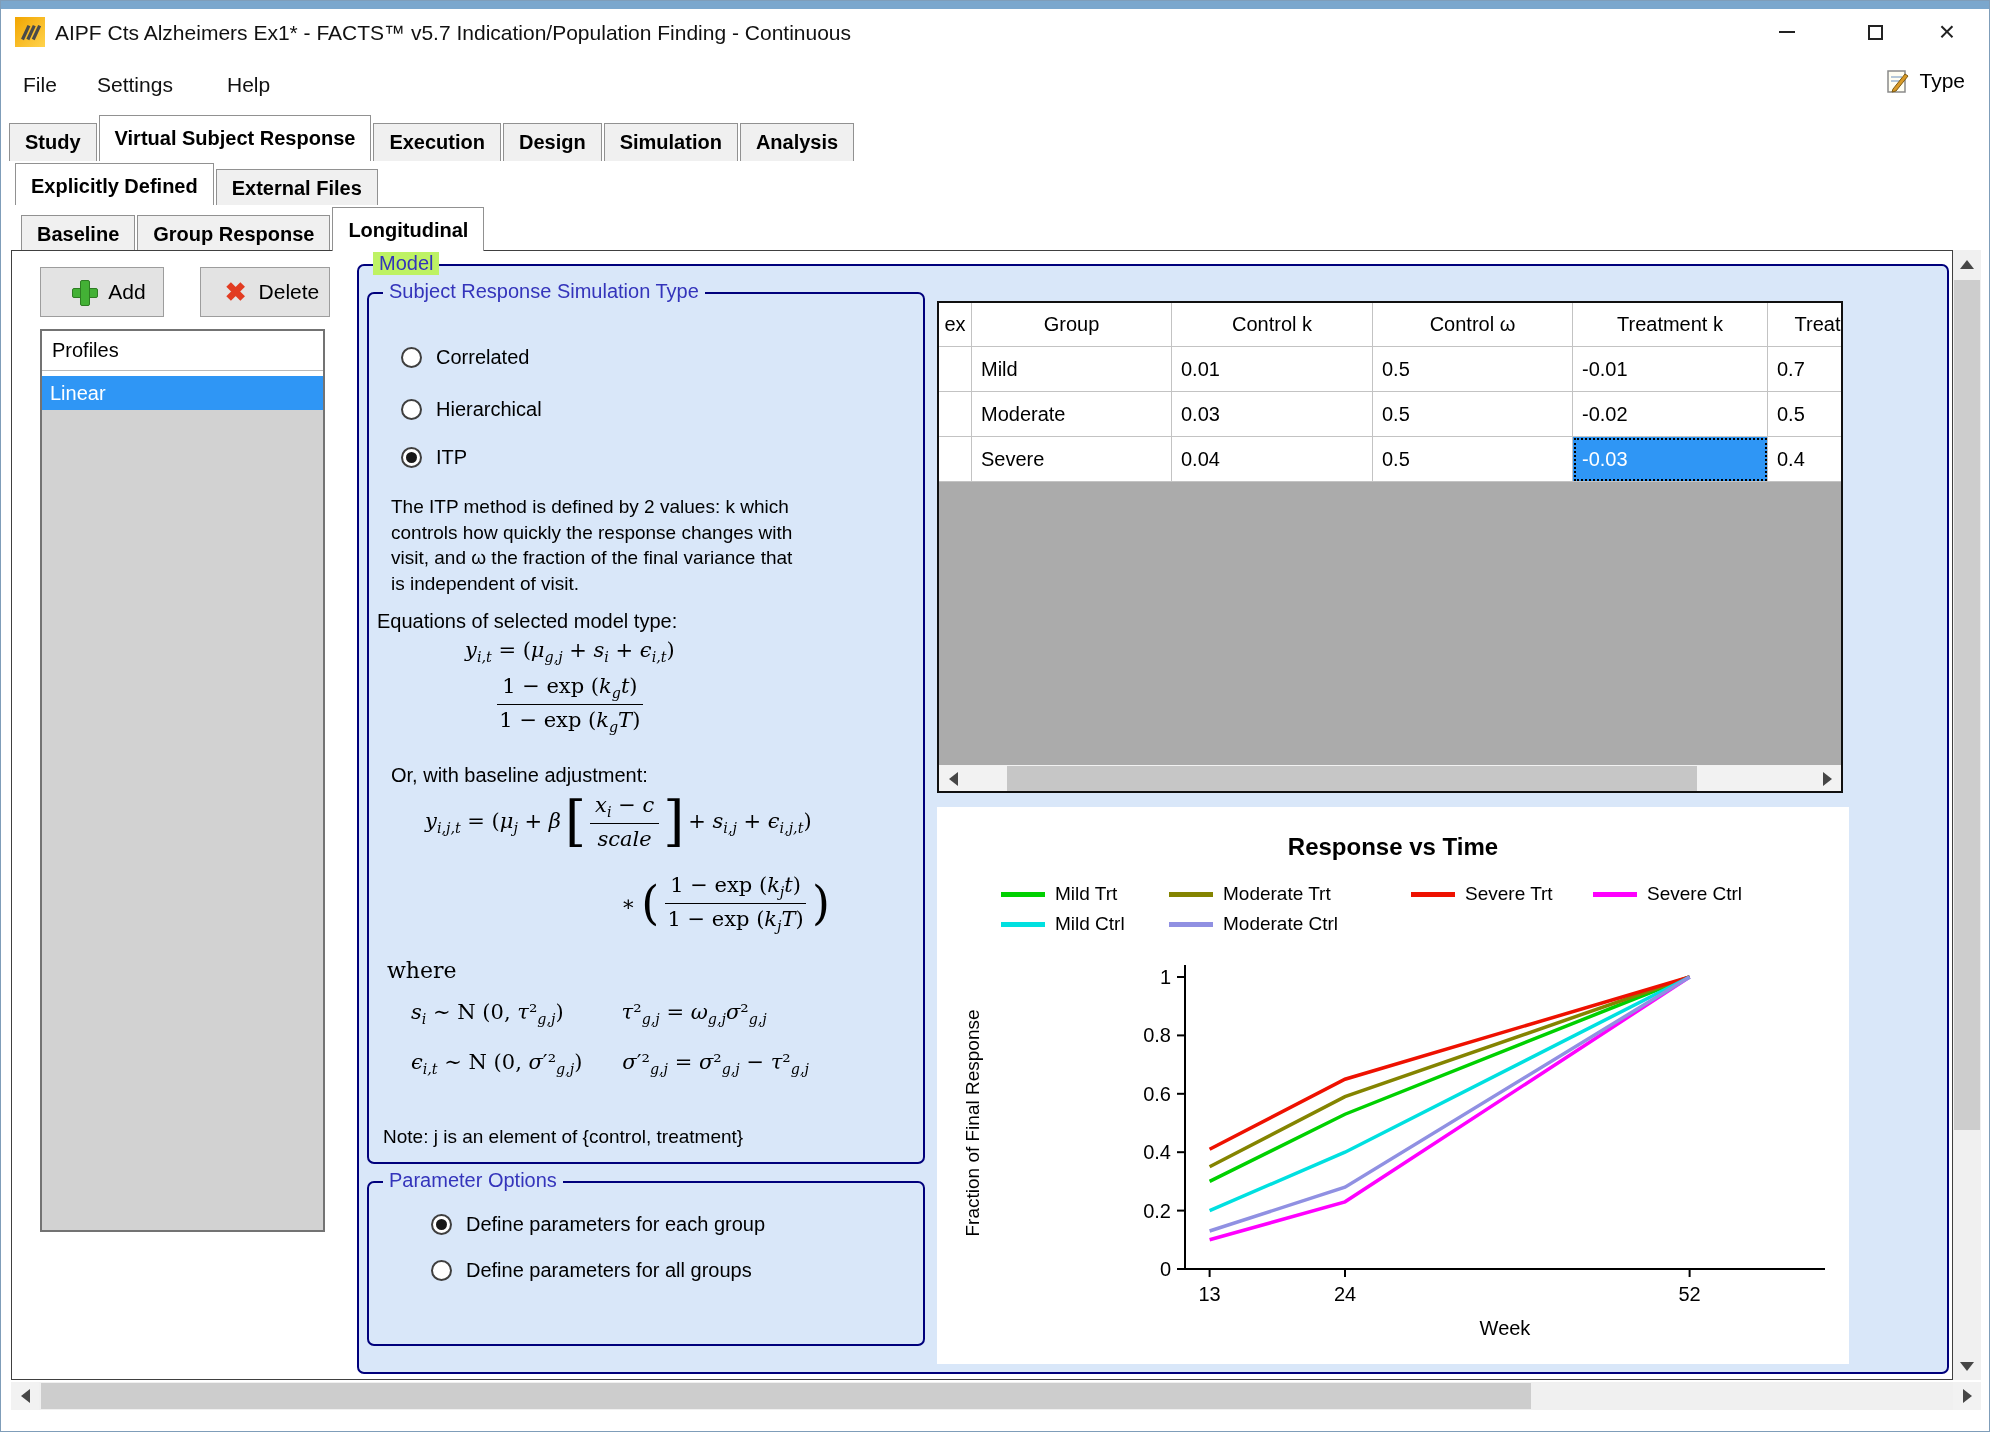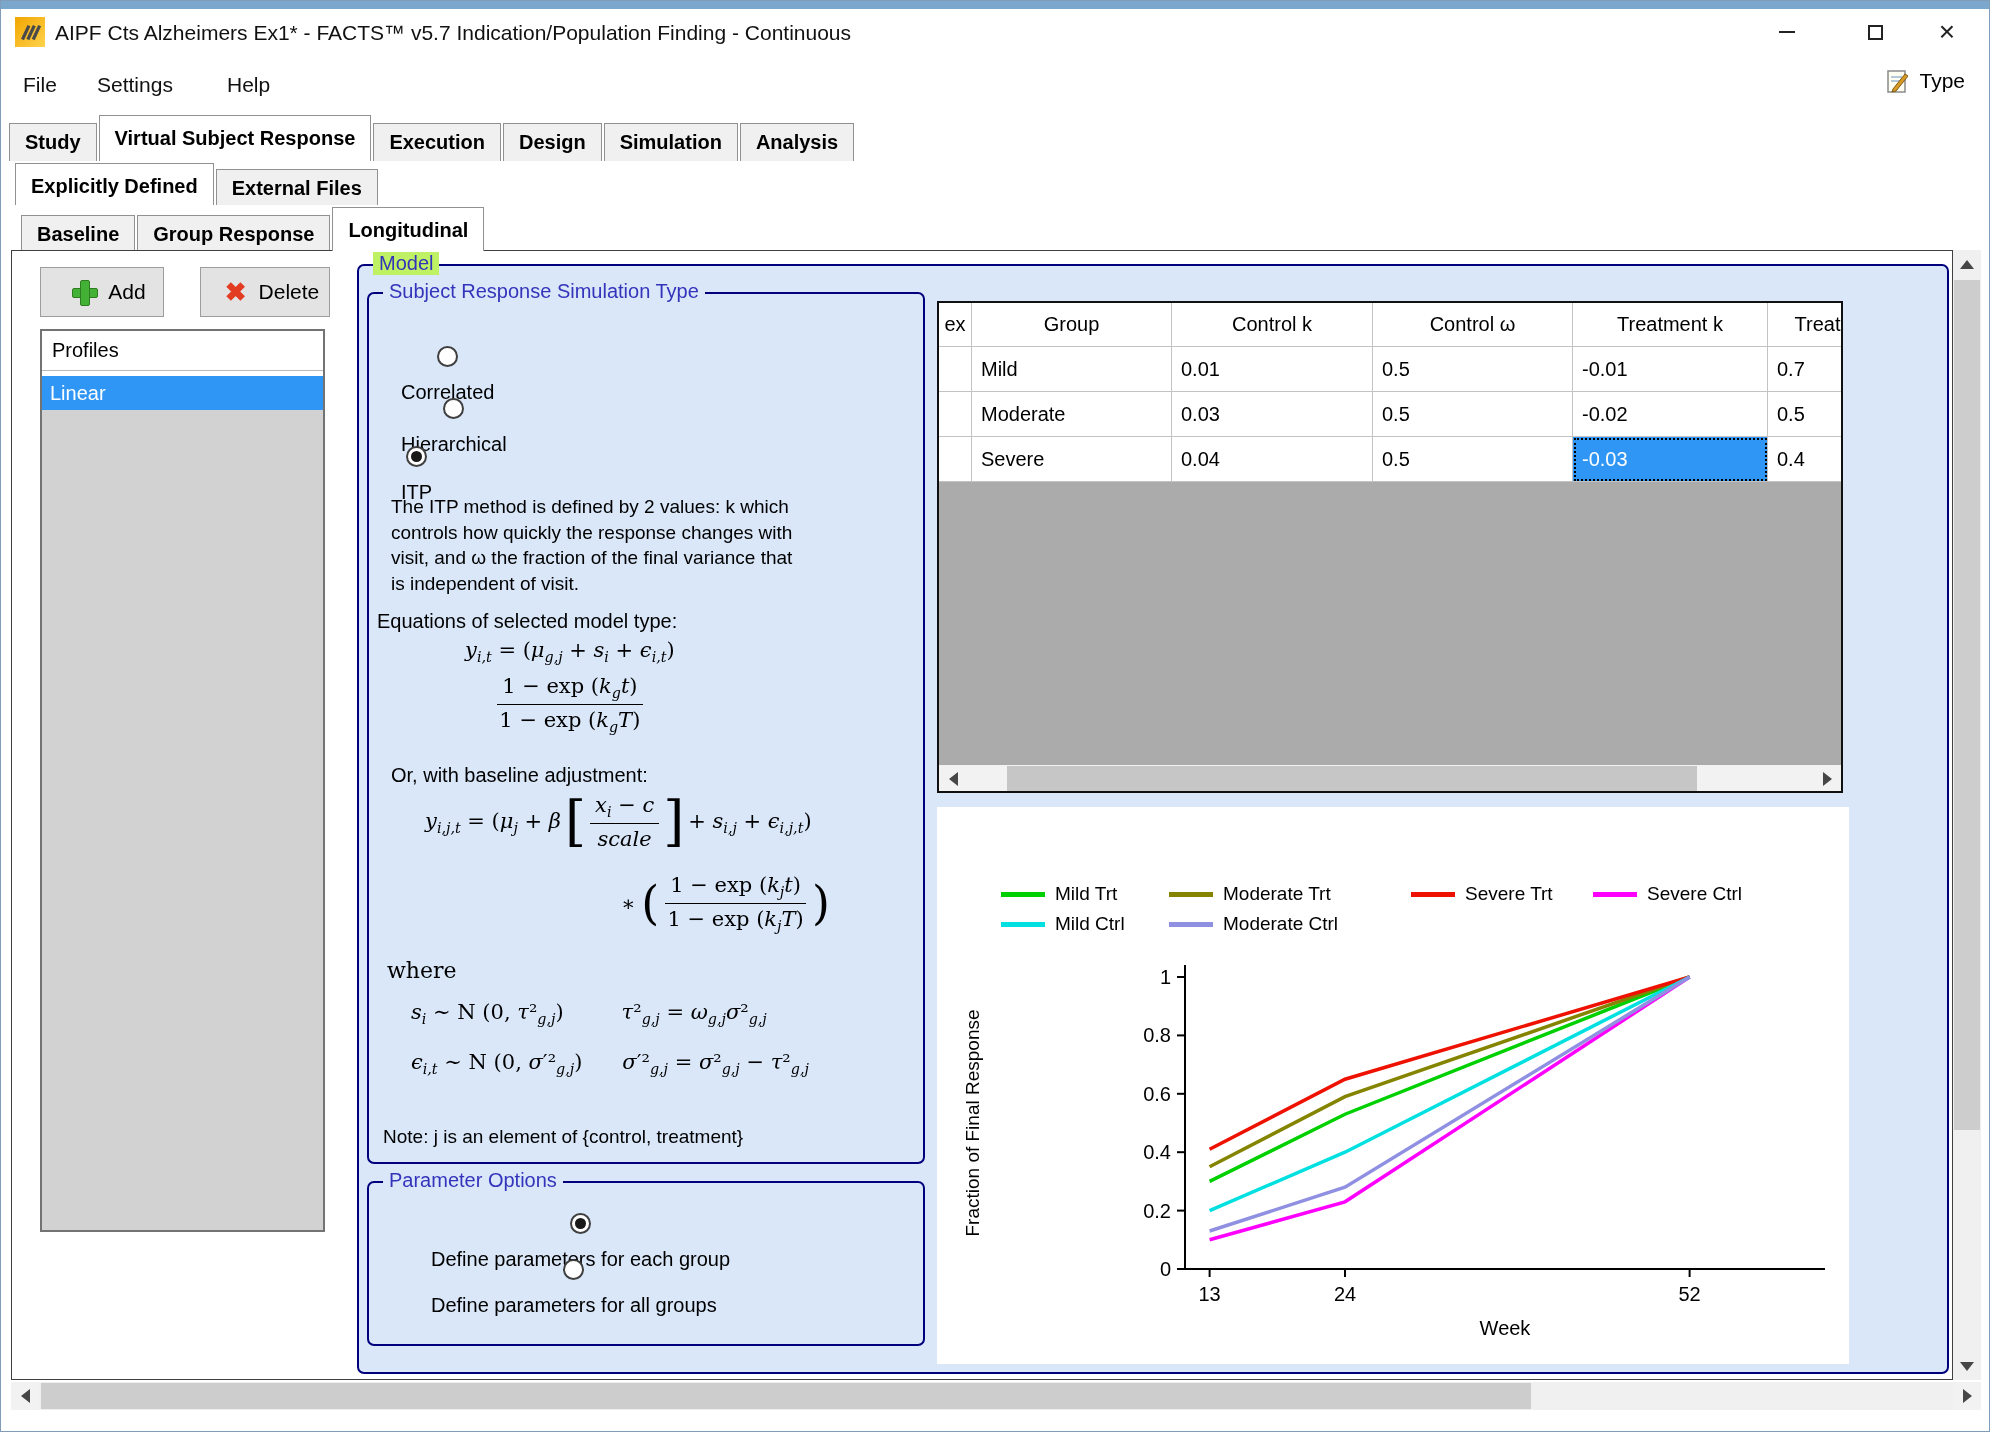--- a/index.html
+++ b/index.html
@@ -55,21 +55,21 @@
 
   
   .groupbox { position:absolute; border:2px solid #00007c; border-radius:7px; }
   .gb-label { position:absolute; top:-14px; left:14px; padding:0 6px; font-size:20px; color:#3434bb; }
   #model-box { left:345px; top:13px; width:1592px; height:1110px; background:#d9e7f9; }
   #model-box > .gb-label { background:#bef264; }
   #srst-box  { left:8px; top:26px; width:558px; height:872px; background:#d9e7f9; }
   #srst-box > .gb-label, #param-box > .gb-label { background:#d9e7f9; }
   #param-box { left:8px; top:915px; width:558px; height:165px; background:#d9e7f9; }
 
-  .radio-row { position:absolute; display:flex; align-items:center; gap:14px; font-size:20px;flex-direction:column; }
+  .radio-row { position:absolute; display:flex; align-items:center; gap:14px; font-size:20px; }
   .radio { width:21px; height:21px; border:2px solid #3f3f3f; border-radius:50%; background:#fff; flex:0 0 auto; }
   .radio.checked { position:relative; }
   .radio.checked::after { content:""; position:absolute; left:3px; top:3px; width:11px; height:11px; border-radius:50%; background:#181818; }
 
   .srst-desc { position:absolute; left:22px; top:200px; width:404px; font-size:19px; line-height:1.35; }
   .eq-head { position:absolute; font-size:20px; }
   .math { font-family:"DejaVu Serif", serif; font-size:21px; }
   .math i { font-style:italic; }
   .math sub { font-size:68%; }
   .eqrow { position:absolute; display:flex; align-items:center; gap:8px; font-family:"DejaVu Serif", serif; font-size:21px; }
@@ -321,20 +321,21 @@
           <div style="width:40px"></div>
           <div class="h-thumb" style="width:690px"></div>
           <div style="flex:1"></div>
           <div class="scroll-btn">
               <div class="tri tri-right"></div>
             </div>
         </div>
       </div>
 
       <div id="chart-panel">
+        <div class="chart-title">Response vs Time</div>
         <div class="legend">
           <div class="legend-item">
               <span class="swatch" style="background: rgb(0, 208, 0);"></span>
               <span>Mild Trt</span>
             </div>
           <div class="legend-item">
               <span class="swatch" style="background: rgb(132, 132, 0);"></span>
               <span>Moderate Trt</span>
             </div>
           <div class="legend-item">

